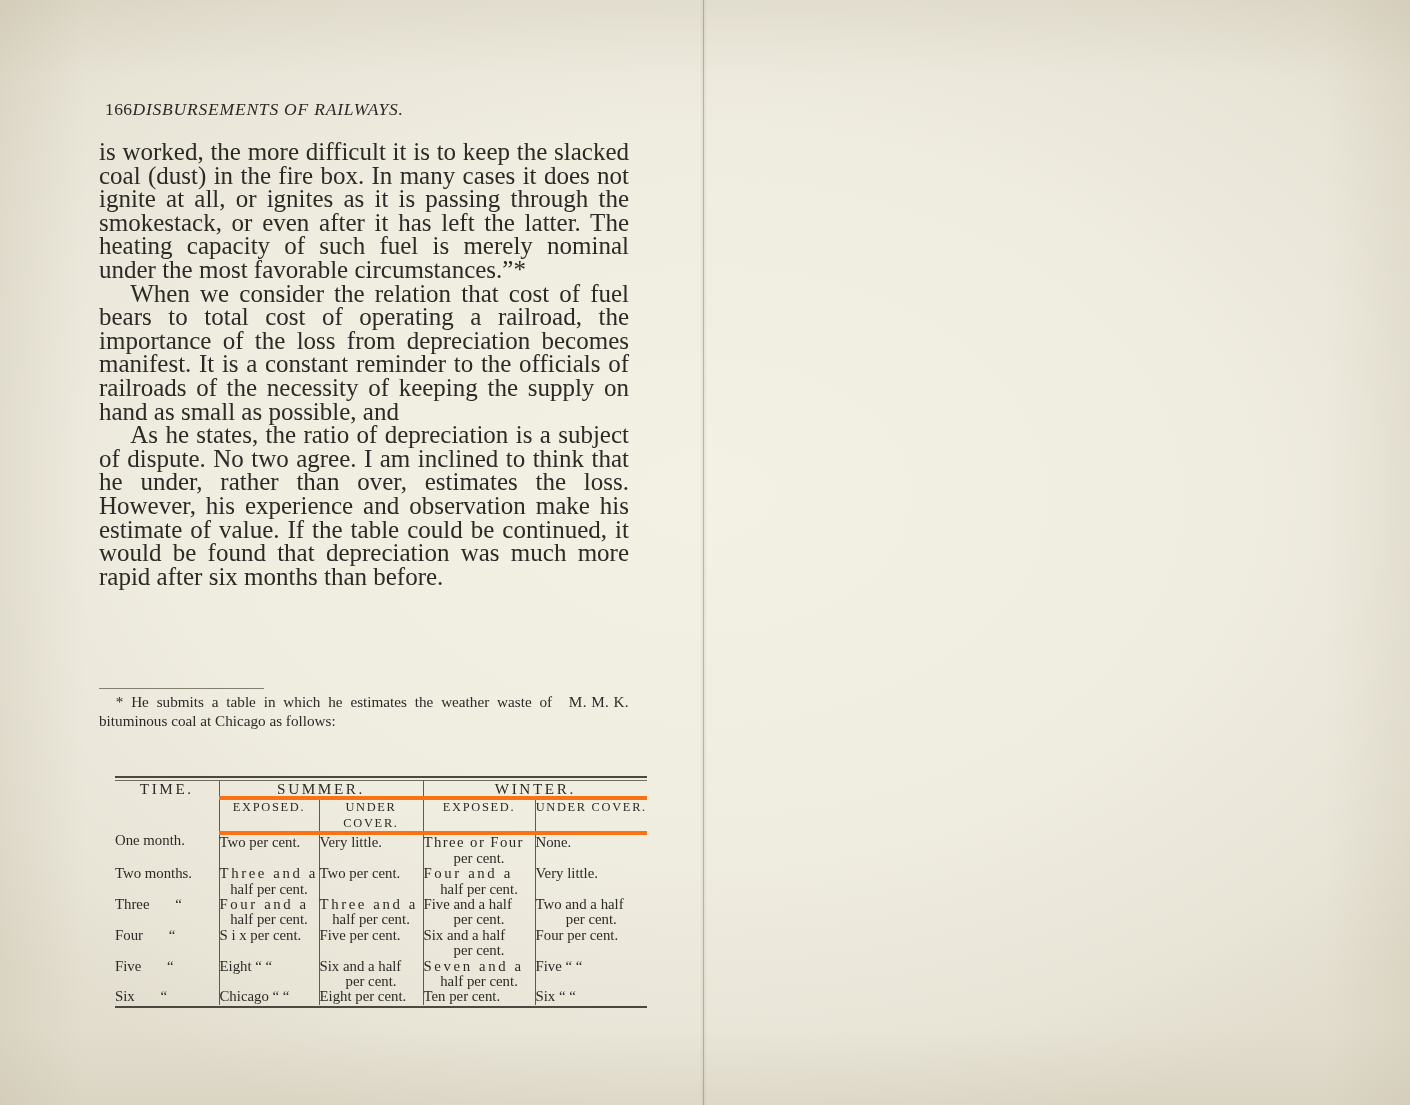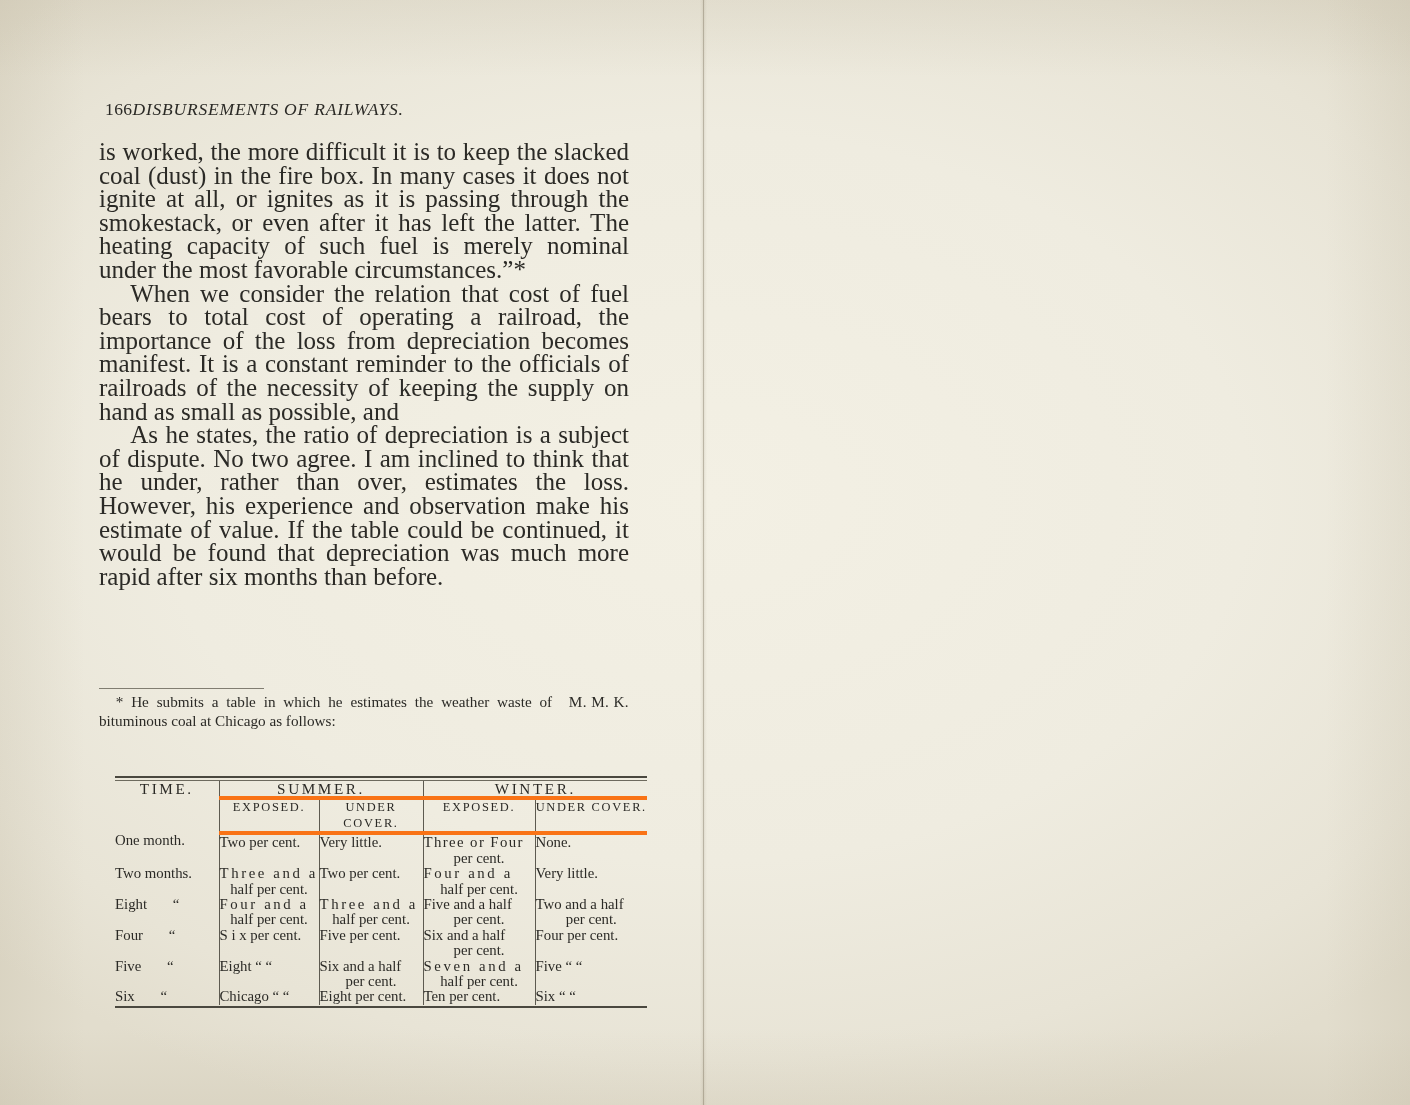--- a/index.html
+++ b/index.html
@@ -266,21 +266,21 @@
               <span class="l2">half per cent.</span>
             </td>
             <td class="cell vline">
               <span class="l1">Very little.</span>
               <span class="l2"></span>
             </td>
           </tr>
 
           <tr>
             <td class="cell">
-              <span class="tm-label">Eight</span><span class="tm-ditto dq">“</span>
+              <span class="tm-label">Three</span><span class="tm-ditto dq">“</span>
             </td>
             <td class="cell vline">
               <span class="l1 spread-out">Four and a</span>
               <span class="l2">half per cent.</span>
             </td>
             <td class="cell vline">
               <span class="l1 spread-out">Three and a</span>
               <span class="l2">half per cent.</span>
             </td>
             <td class="cell vline">

